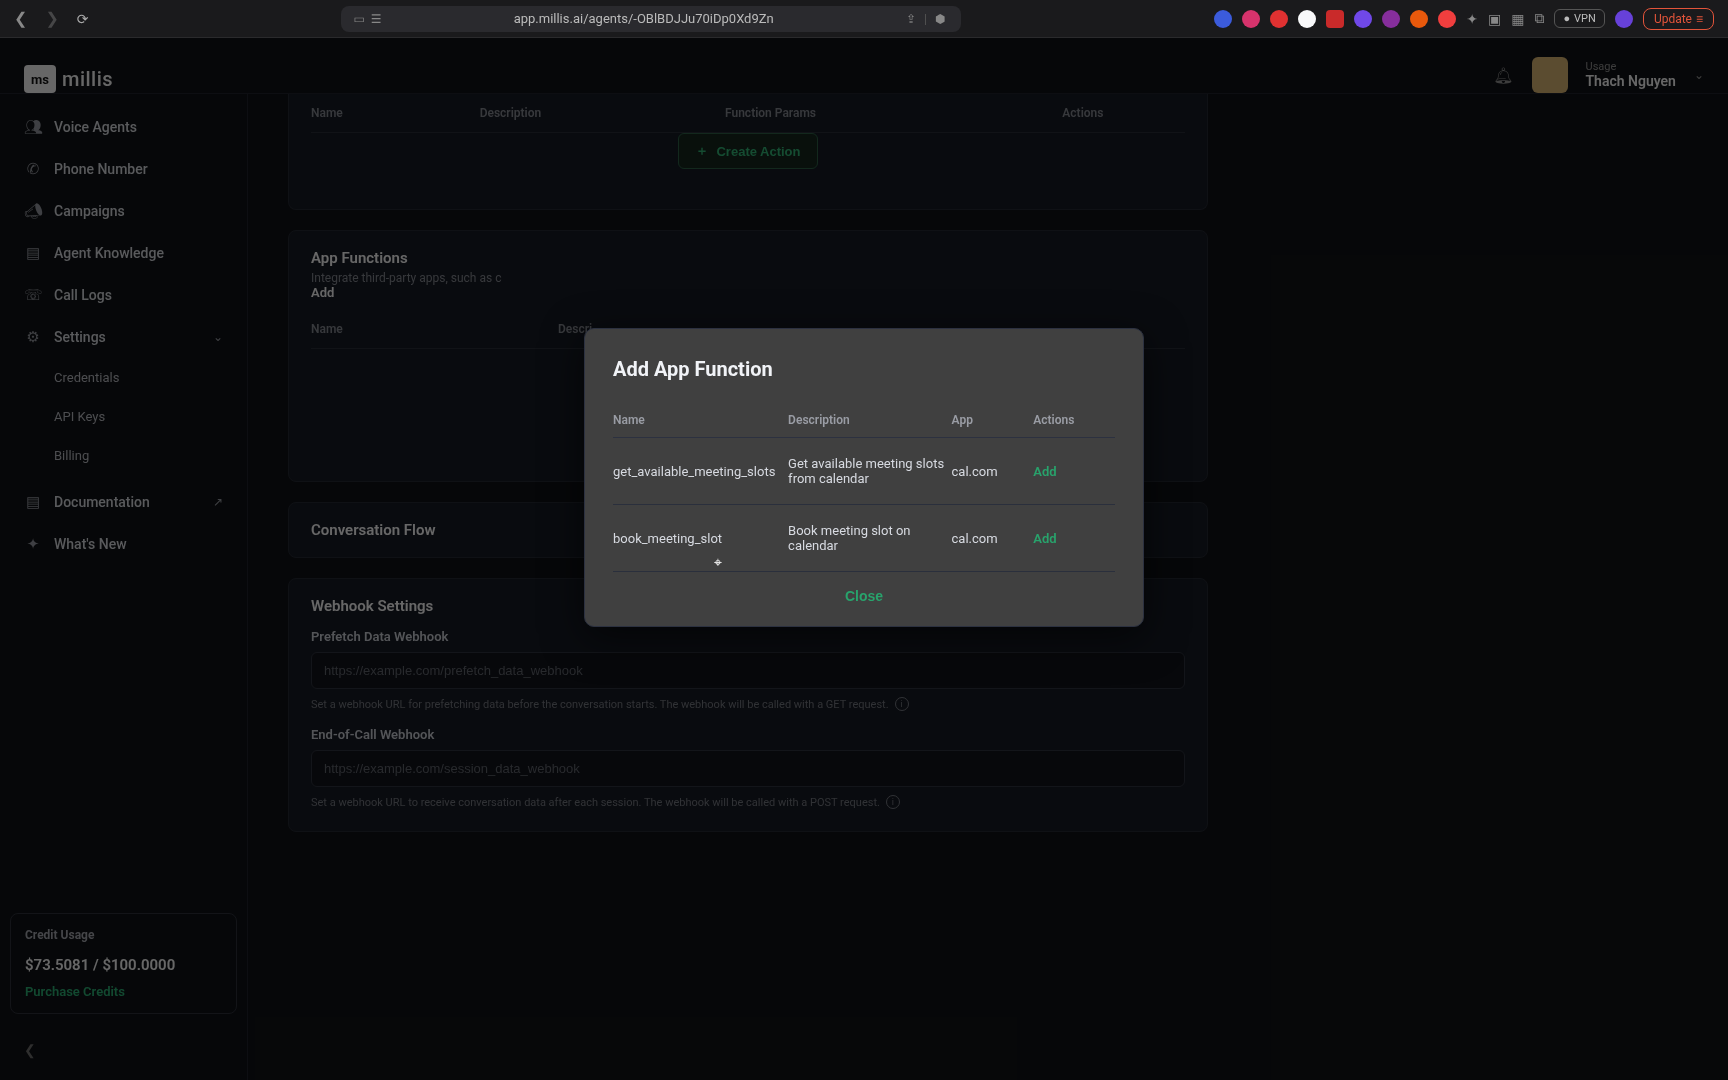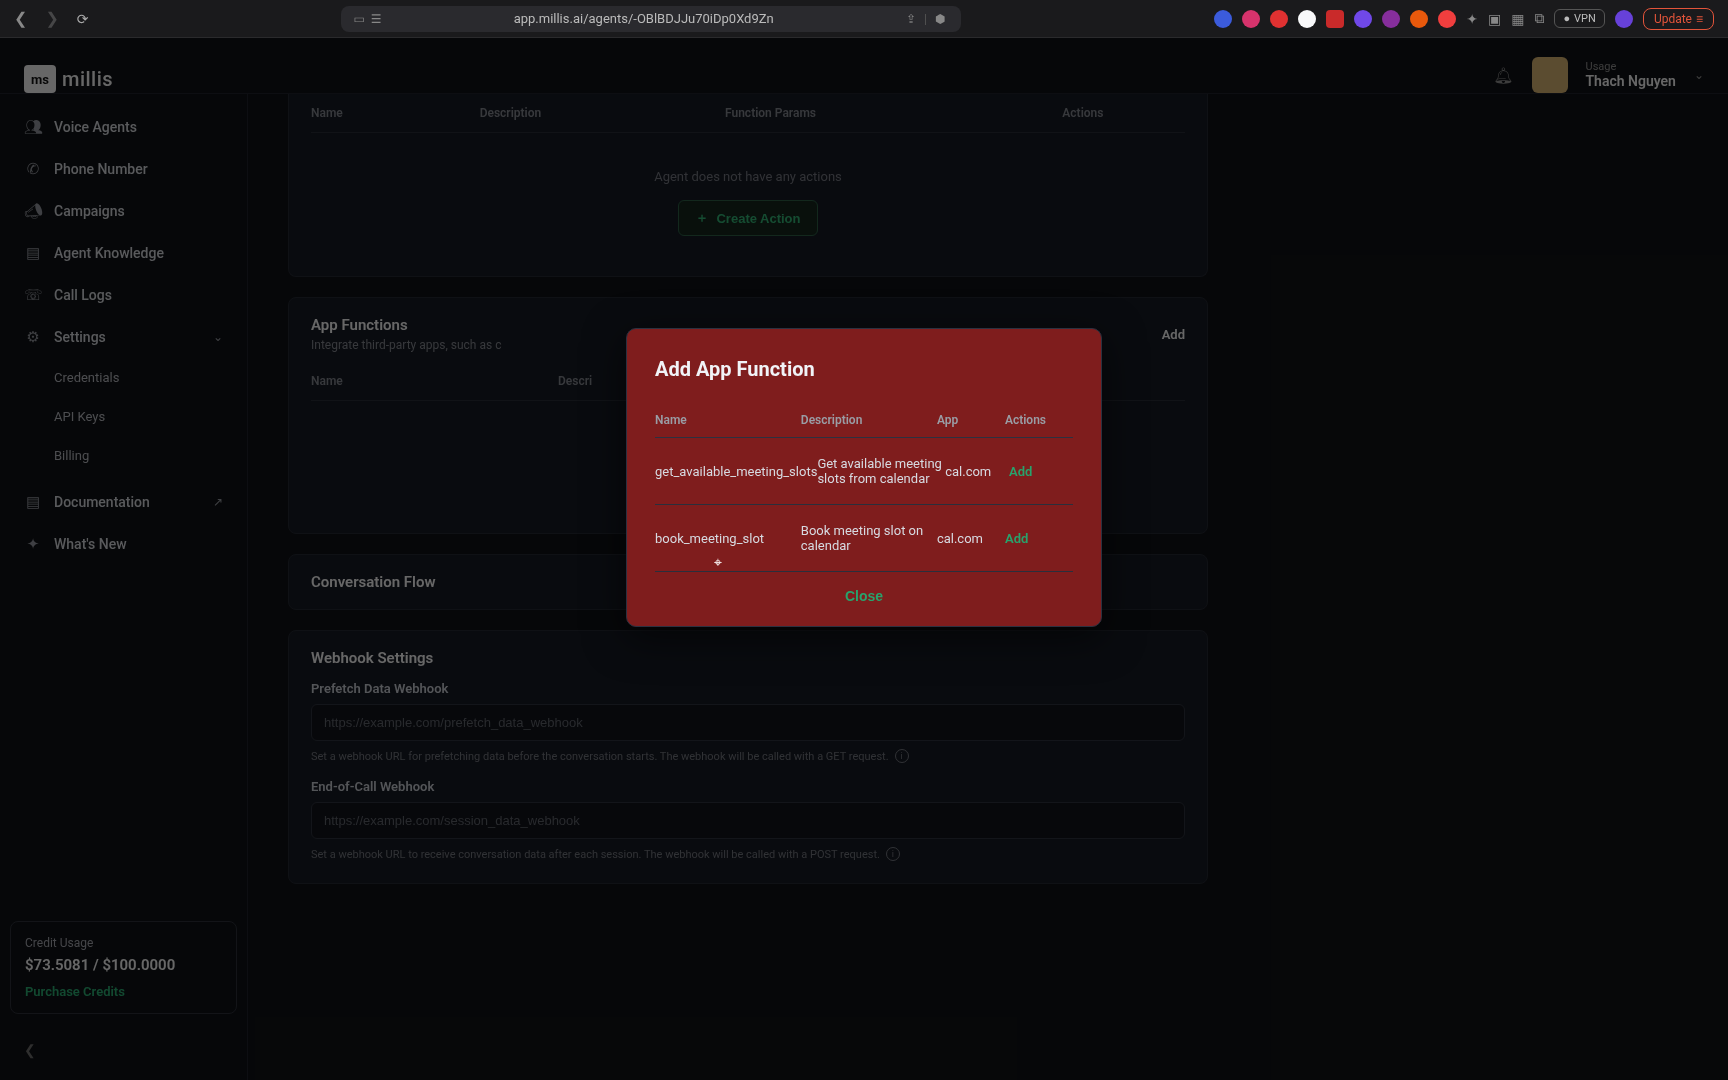--- a/index.html
+++ b/index.html
@@ -130,21 +130,21 @@
   .nav-sub { padding-left: 44px; font-size:13px; color:#a9abb1; font-weight:400; }
   .nav-item .ext { margin-left:auto; color:#8a8d94; font-size:12px; }
 
   .credit-box {
     margin-top:auto;
     border:1px solid #2a2d35;
     border-radius:8px;
     padding:14px;
     margin-bottom: 20px;
   }
-  .credit-title { color:#9a9ca3; font-size:12px; font-weight:400; margin-bottom:6px; }
+  .credit-title { color:#9a9ca3; font-size:12px; font-weight:700; margin-bottom:14px; }
   .credit-amounts { color:#e5e5e5; font-size:15px; font-weight:600; margin-bottom:10px; }
   .credit-link { color:#28a36c; font-size:13px; font-weight:600; cursor:pointer; }
   .sidebar-collapse { color:#666; padding:8px 14px; font-size:14px; }
 
   
   .main {
     flex:1;
     overflow:auto;
     background:#0f1115;
     padding: 0 40px 40px 40px;
@@ -153,22 +153,23 @@
 
   .panel {
     background:#161a22;
     border:1px solid #22262f;
     border-radius:8px;
     margin-top: 20px;
     padding: 0;
     overflow:hidden;
   }
   .panel-head {
-    display:flex; justify-content:space-between; align-items:center;
+    display:flex; justify-content:space-between; align-items:flex-start;
     padding: 18px 22px 6px 22px;
+    flex-direction: column;
   }
   .panel-title { color:#e5e5e5; font-size:15px; font-weight:600; }
   .panel-sub { color:#7b7e86; font-size:12px; margin-top:4px; }
   .panel-add { color:#e5e5e5; font-size:13px; font-weight:600; cursor:pointer; }
   .panel-body { padding: 4px 22px 22px 22px; }
 
   .table-head-row {
     display:grid;
     grid-template-columns: 1.1fr 1.6fr 2fr 1fr;
     padding: 12px 0;
@@ -218,22 +219,22 @@
     border-radius:50%; align-items:center; justify-content:center; font-size:9px;
   }
 
   
   .modal {
     position:absolute;
     z-index:10;
     left: 50%;
     top: 290px;
     transform: translateX(-50%);
-    width: 476px;
-    background:#7f1d1d;
+    width: 560px;
+    background:#404040;
     border:1px solid #2c3140;
     border-radius:10px;
     box-shadow: 0 10px 40px rgba(0,0,0,0.6);
     padding: 28px 28px 22px;
   }
   .modal-title { color:#f1f3f7; font-size:20px; font-weight:700; margin-bottom:22px; }
   .modal-thead {
     display:grid;
     grid-template-columns: 1.5fr 1.4fr 0.7fr 0.7fr;
     color:#9a9da5; font-size:12px; font-weight:600;
@@ -378,21 +379,20 @@
     <div class="main">
 
       <div class="panel actions-table" style="margin-top:0;border-top:none;border-top-left-radius:0;border-top-right-radius:0;">
         <div class="panel-body" style="padding-top:0">
           <div class="table-head-row">
             <div>Name</div>
             <div>Description</div>
             <div>Function Params</div>
             <div>Actions</div>
           </div>
-          <div class="empty-state">Agent does not have any actions</div>
           <div class="create-wrap">
             <button class="create-btn">
               <span>＋</span>
               <span>Create Action</span>
             </button>
           </div>
         </div>
       </div>
 
       <div class="panel">

